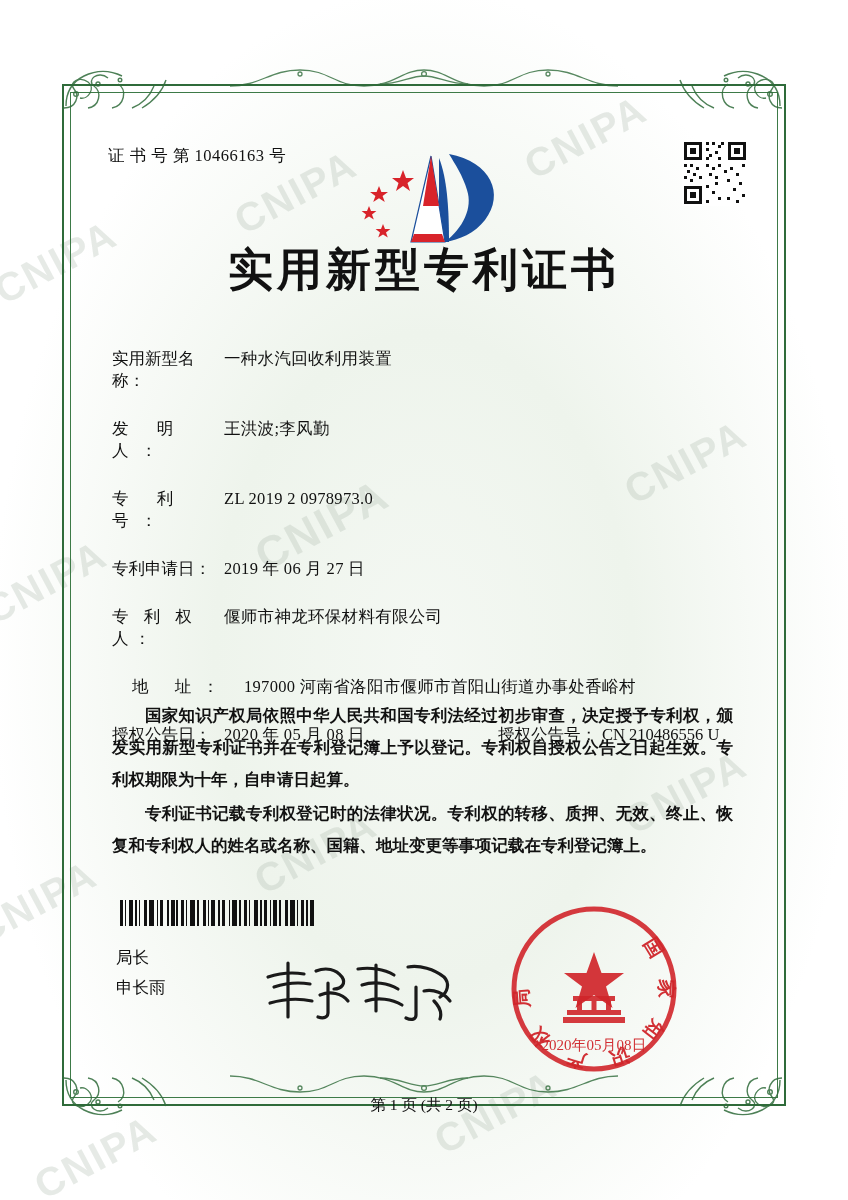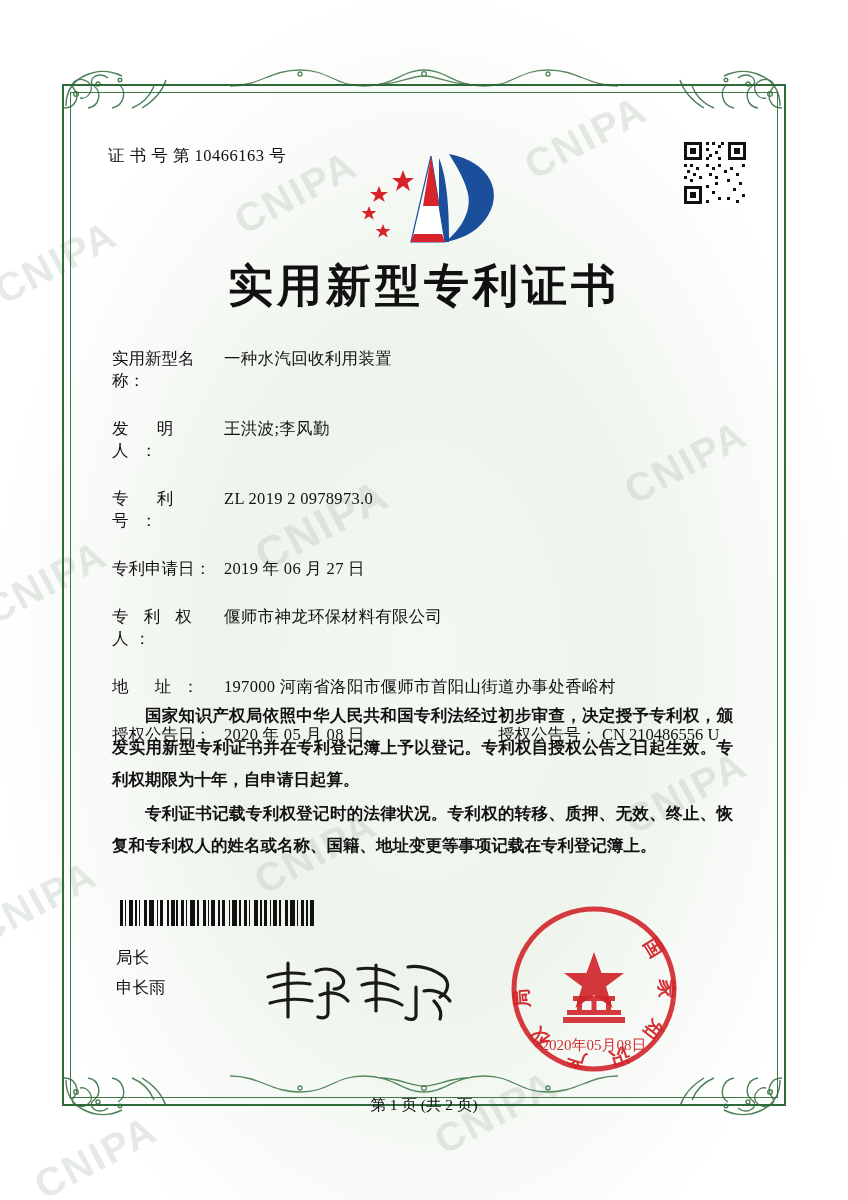--- a/index.html
+++ b/index.html
@@ -115,21 +115,21 @@
     top: 148px;
     transform: translateX(-50%);
     width: 250px;
     height: 96px;
   }
   .logo svg { display: block; width: 100%; height: 100%; }
 
   .main-title {
     position: absolute;
     left: 0; right: 0;
-    top: 256px;
+    top: 240px;
     text-align: center;
     font-size: 45px;
     font-weight: bold;
     letter-spacing: 4px;
     color: #111;
     font-family: "DejaVu Serif", "Liberation Serif", serif;
   }
 
   
   .fields {
@@ -145,21 +145,21 @@
     font-size: 16.5px;
     line-height: 1.35;
   }
   .f-label {
     flex: 0 0 auto;
     width: 112px;
     display: inline-block;
     letter-spacing: 0px;
   }
   .f-label.sp4 { letter-spacing: 12px; }
-  .f-label.sp3 { letter-spacing: 11px; }
+  .f-label.sp3 { letter-spacing: 11px; margin-left: 20px; }
   .f-label.sp2 { letter-spacing: 5.5px; }
   .f-value {
     flex: 1 1 auto;
     letter-spacing: .3px;
   }
   .field-row.two-col .f-value { flex: 0 0 auto; width: 250px; }
   .field-row.two-col .f-label2 {
     flex: 0 0 auto;
     margin-left: 24px;
     width: 104px;

